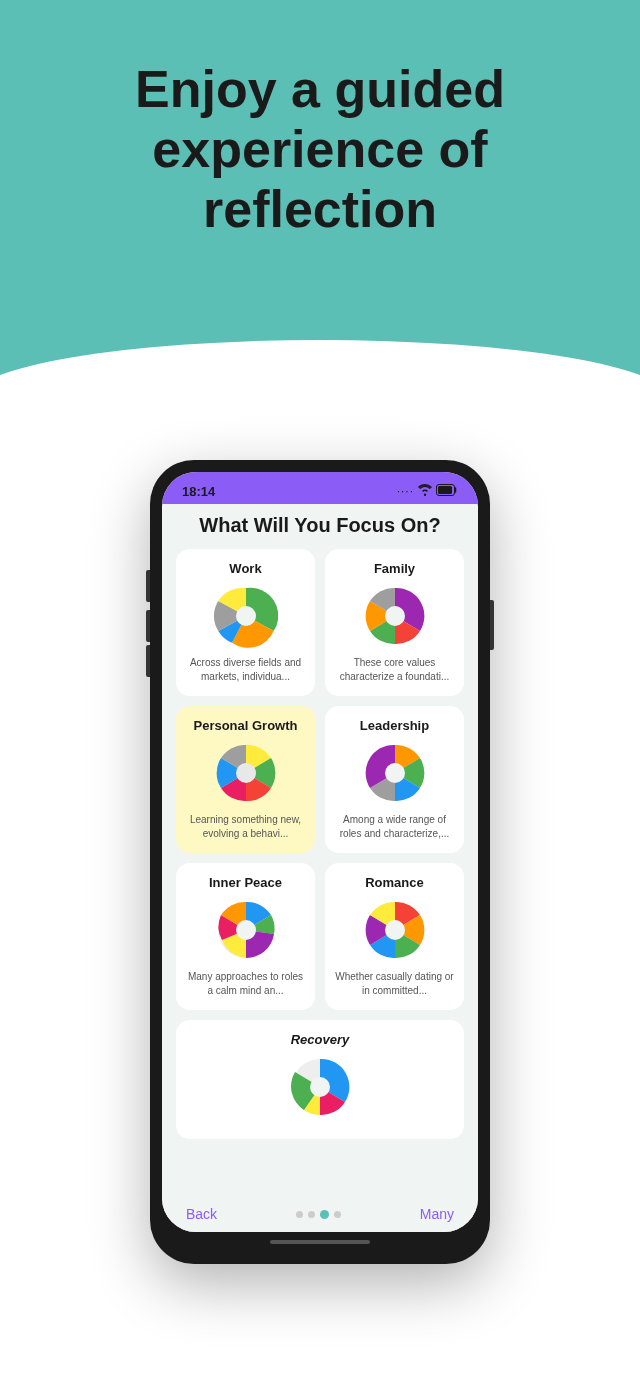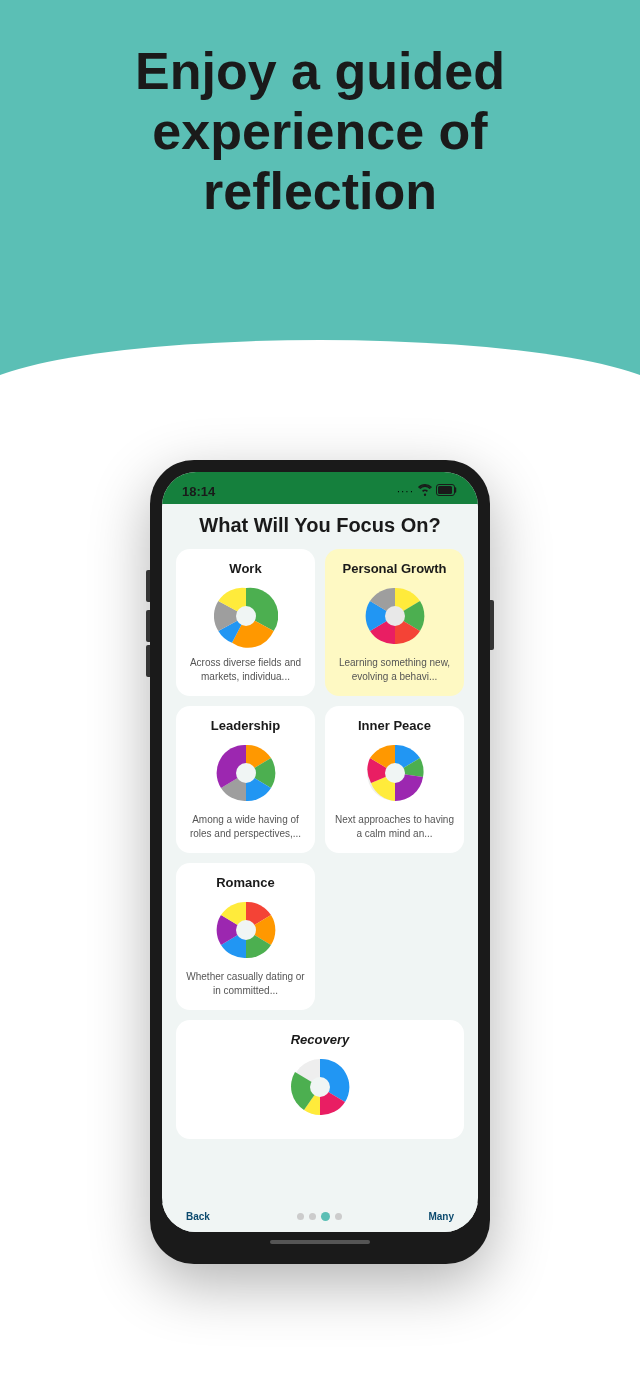--- a/index.html
+++ b/index.html
@@ -25,21 +25,21 @@
       bottom: -60px;
       left: -5%;
       width: 110%;
       height: 120px;
       background: #fff;
       border-radius: 50%;
     }
 
     .hero-text {
       position: absolute;
-      top: 42px;
+      top: 60px;
       left: 0; right: 0;
       text-align: center;
       color: #1a1a1a;
       font-size: 52px;
       font-weight: 800;
       line-height: 1.15;
       padding: 0 40px;
       z-index: 2;
     }
 
@@ -88,21 +88,21 @@
       background: #f0f5f4;
       border-radius: 34px;
       overflow: hidden;
       height: 760px;
       display: flex;
       flex-direction: column;
     }
 
     
     .status-bar {
-      background: #15803d;
+      background: #8b5cf6;
       display: flex;
       justify-content: space-between;
       align-items: center;
       padding: 10px 20px 4px;
       flex-shrink: 0;
       text-align: center;
     }
     .status-time {
       font-size: 13px;
       font-weight: 700;
@@ -186,23 +186,23 @@
     
     .bottom-nav {
       display: flex;
       justify-content: space-between;
       align-items: center;
       padding: 8px 24px 10px;
       background: #f0f5f4;
       flex-shrink: 0;
     }
     .nav-btn {
-      font-size: 10px;
-      color: #0c4a6e;
-      font-weight: 700;
+      font-size: 14px;
+      color: #8b5cf6;
+      font-weight: 400;
     }
     .dots {
       display: flex;
       gap: 5px;
       align-items: center;
     }
     .dot {
       width: 7px;
       height: 7px;
       border-radius: 50%;
@@ -271,20 +271,33 @@
               <path d="M32,32 L32,4 A28,28 0 0,1 59.7,47 Z" fill="#4CAF50"></path>
               <path d="M32,32 L59.7,47 A28,28 0 0,1 18,58.8 Z" fill="#FF9800"></path>
               <path d="M32,32 L18,58.8 A28,28 0 0,1 4.3,47 Z" fill="#2196F3"></path>
               <path d="M32,32 L4.3,47 A28,28 0 0,1 4.3,17 Z" fill="#9E9E9E"></path>
               <path d="M32,32 L4.3,17 A28,28 0 0,1 32,4 Z" fill="#FFEB3B"></path>
               <circle cx="32" cy="32" r="10" fill="#f0f5f4"></circle>
             </svg>
             <div class="card-desc">Across diverse fields and markets, individua...</div>
           </div>
 
+          <div class="card">
+            <div class="card-title">Family</div>
+            <svg class="pie-chart" viewBox="0 0 64 64">
+              <circle cx="32" cy="32" r="28" fill="#eee"></circle>
+              <path d="M32,32 L32,4 A28,28 0 0,1 57,47 Z" fill="#9C27B0"></path>
+              <path d="M32,32 L57,47 A28,28 0 0,1 32,60 Z" fill="#F44336"></path>
+              <path d="M32,32 L32,60 A28,28 0 0,1 7,47 Z" fill="#4CAF50"></path>
+              <path d="M32,32 L7,47 A28,28 0 0,1 7,17 Z" fill="#FF9800"></path>
+              <path d="M32,32 L7,17 A28,28 0 0,1 32,4 Z" fill="#9E9E9E"></path>
+              <circle cx="32" cy="32" r="10" fill="#f0f5f4"></circle>
+            </svg>
+            <div class="card-desc">These core values characterize a foundati...</div>
+          </div>
 
           <div class="card active">
             <div class="card-title">Personal Growth</div>
             <svg class="pie-chart" viewBox="0 0 64 64">
               <circle cx="32" cy="32" r="28" fill="#ddd"></circle>
               <path d="M32,32 L32,4 A28,28 0 0,1 57,17 Z" fill="#FFEB3B"></path>
               <path d="M32,32 L57,17 A28,28 0 0,1 57,47 Z" fill="#4CAF50"></path>
               <path d="M32,32 L57,47 A28,28 0 0,1 32,60 Z" fill="#F44336"></path>
               <path d="M32,32 L32,60 A28,28 0 0,1 7,47 Z" fill="#E91E63"></path>
               <path d="M32,32 L7,47 A28,28 0 0,1 7,17 Z" fill="#2196F3"></path>
@@ -298,36 +311,36 @@
             <div class="card-title">Leadership</div>
             <svg class="pie-chart" viewBox="0 0 64 64">
               <circle cx="32" cy="32" r="28" fill="#eee"></circle>
               <path d="M32,32 L32,4 A28,28 0 0,1 57,17 Z" fill="#FF9800"></path>
               <path d="M32,32 L57,17 A28,28 0 0,1 57,47 Z" fill="#4CAF50"></path>
               <path d="M32,32 L57,47 A28,28 0 0,1 32,60 Z" fill="#2196F3"></path>
               <path d="M32,32 L32,60 A28,28 0 0,1 7,47 Z" fill="#9E9E9E"></path>
               <path d="M32,32 L7,47 A28,28 0 0,1 32,4 Z" fill="#9C27B0"></path>
               <circle cx="32" cy="32" r="10" fill="#f0f5f4"></circle>
             </svg>
-            <div class="card-desc">Among a wide having of roles and perspectives,...</div>
+            <div class="card-desc">Among a wide range of roles and characterize,...</div>
           </div>
 
           <div class="card">
             <div class="card-title">Inner Peace</div>
             <svg class="pie-chart" viewBox="0 0 64 64">
               <circle cx="32" cy="32" r="28" fill="#eee"></circle>
               <path d="M32,32 L32,4 A28,28 0 0,1 57,17 Z" fill="#2196F3"></path>
               <path d="M32,32 L57,17 A28,28 0 0,1 60,36 Z" fill="#4CAF50"></path>
               <path d="M32,32 L60,36 A28,28 0 0,1 32,60 Z" fill="#9C27B0"></path>
               <path d="M32,32 L32,60 A28,28 0 0,1 8,42 Z" fill="#FFEB3B"></path>
               <path d="M32,32 L8,42 A28,28 0 0,1 7,17 Z" fill="#E91E63"></path>
               <path d="M32,32 L7,17 A28,28 0 0,1 32,4 Z" fill="#FF9800"></path>
               <circle cx="32" cy="32" r="10" fill="#f0f5f4"></circle>
             </svg>
-            <div class="card-desc">Next approaches to having a calm mind an...</div>
+            <div class="card-desc">Many approaches to roles a calm mind an...</div>
           </div>
 
           <div class="card">
             <div class="card-title">Romance</div>
             <svg class="pie-chart" viewBox="0 0 64 64">
               <circle cx="32" cy="32" r="28" fill="#eee"></circle>
               <path d="M32,32 L32,4 A28,28 0 0,1 57,17 Z" fill="#F44336"></path>
               <path d="M32,32 L57,17 A28,28 0 0,1 57,47 Z" fill="#FF9800"></path>
               <path d="M32,32 L57,47 A28,28 0 0,1 32,60 Z" fill="#4CAF50"></path>
               <path d="M32,32 L32,60 A28,28 0 0,1 7,47 Z" fill="#2196F3"></path>

